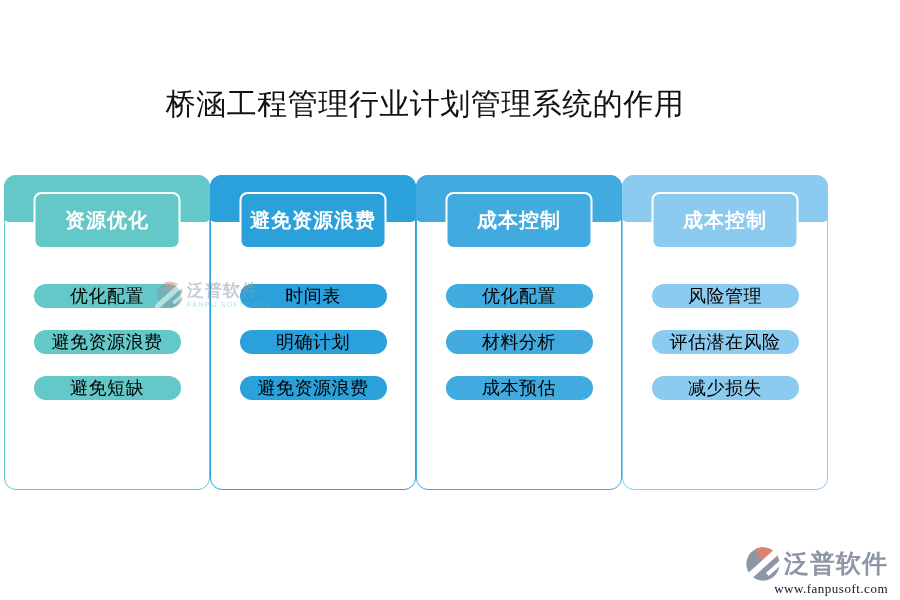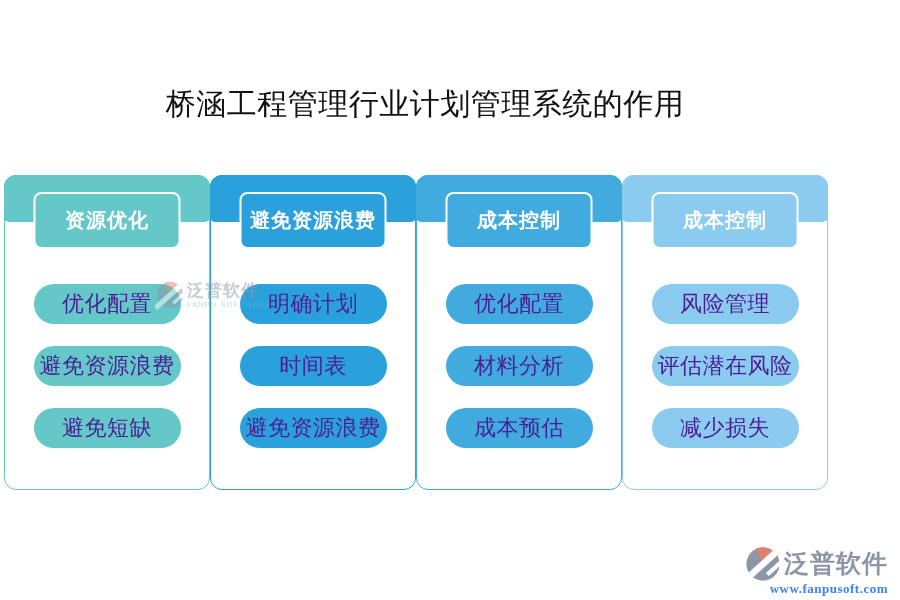--- a/index.html
+++ b/index.html
@@ -37,44 +37,44 @@
     background:var(--c);border:2px solid #ffffff;border-radius:8px;
     display:flex;align-items:center;justify-content:center;
     color:#ffffff;font-size:20px;font-weight:700;letter-spacing:1px;
     z-index:2;white-space:nowrap;
   }
   .pills{
     position:absolute;top:108px;left:0;right:0;
     display:flex;flex-direction:column;align-items:center;gap:22px;
   }
   .pill{
-    width:147px;height:40px;border-radius:20px;background:var(--c);
+    width:147px;height:24px;border-radius:20px;background:var(--c);
     display:flex;align-items:center;justify-content:center;
-    color:#4c1d95;font-size:22px;letter-spacing:0.5px;white-space:nowrap;
+    color:#000000;font-size:18px;letter-spacing:0.5px;white-space:nowrap;
   }
 
   
   .watermark{
     position:absolute;left:155px;top:280px;z-index:3;
     display:flex;align-items:center;gap:2px;opacity:0.5;
     pointer-events:none;
   }
   .watermark .wm-col{display:flex;flex-direction:column;line-height:1;}
   .wm-name{font-size:17px;font-weight:700;color:#8b9aa8;letter-spacing:1px;}
   .wm-sub{font-size:7px;color:#63bdc0;letter-spacing:1.4px;margin-top:2px;
     font-family:"Liberation Sans","DejaVu Sans",sans-serif;}
 
   
   .footer-logo{
     position:absolute;right:12px;top:545px;z-index:3;
     display:flex;flex-direction:column;align-items:flex-end;
   }
   .fl-row{display:flex;align-items:center;gap:2px;}
   .fl-name{font-size:25px;font-weight:700;color:#8d96a6;letter-spacing:1px;line-height:1.1;}
-  .fl-url{font-size:13px;font-weight:700;color:#3b82f6;letter-spacing:0.5px;margin-top:-2px;}
+  .fl-url{font-size:13px;font-weight:400;color:#0f172a;letter-spacing:0.5px;margin-top:-2px;}
   .logo-svg{display:block;}
 </style>
 </head>
 <body>
 
 <div class="stage">
 
   <h1 class="title">桥涵工程管理行业计划管理系统的作用</h1>
 
   <div class="cards">
@@ -86,22 +86,22 @@
         <div class="pill">优化配置</div>
         <div class="pill">避免资源浪费</div>
         <div class="pill">避免短缺</div>
       </div>
     </section>
 
     <section class="card" style="--c: #2aa1da;">
       <div class="band"></div>
       <div class="card-title">避免资源浪费</div>
       <div class="pills">
+        <div class="pill">时间表</div>
         <div class="pill">明确计划</div>
-        <div class="pill">时间表</div>
         <div class="pill">避免资源浪费</div>
       </div>
     </section>
 
     <section class="card" style="--c: #41abe0;">
       <div class="band"></div>
       <div class="card-title">成本控制</div>
       <div class="pills">
         <div class="pill">优化配置</div>
         <div class="pill">材料分析</div>

